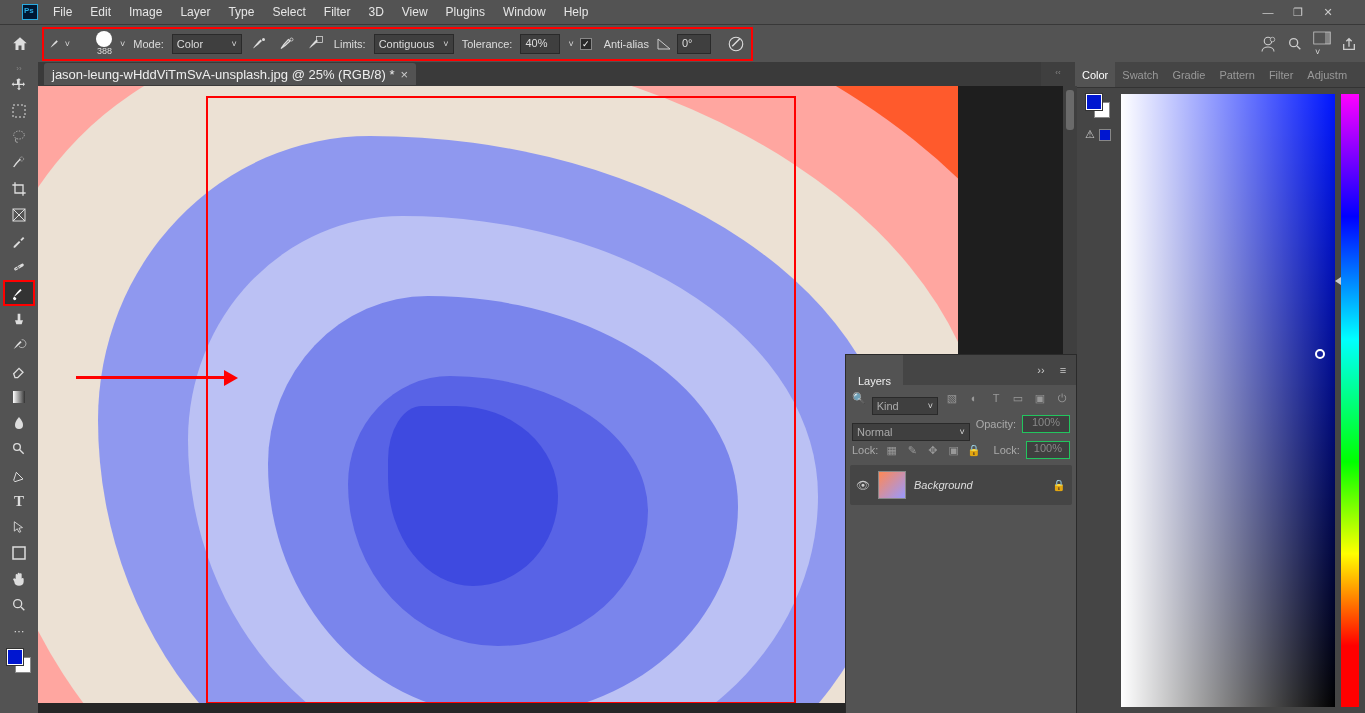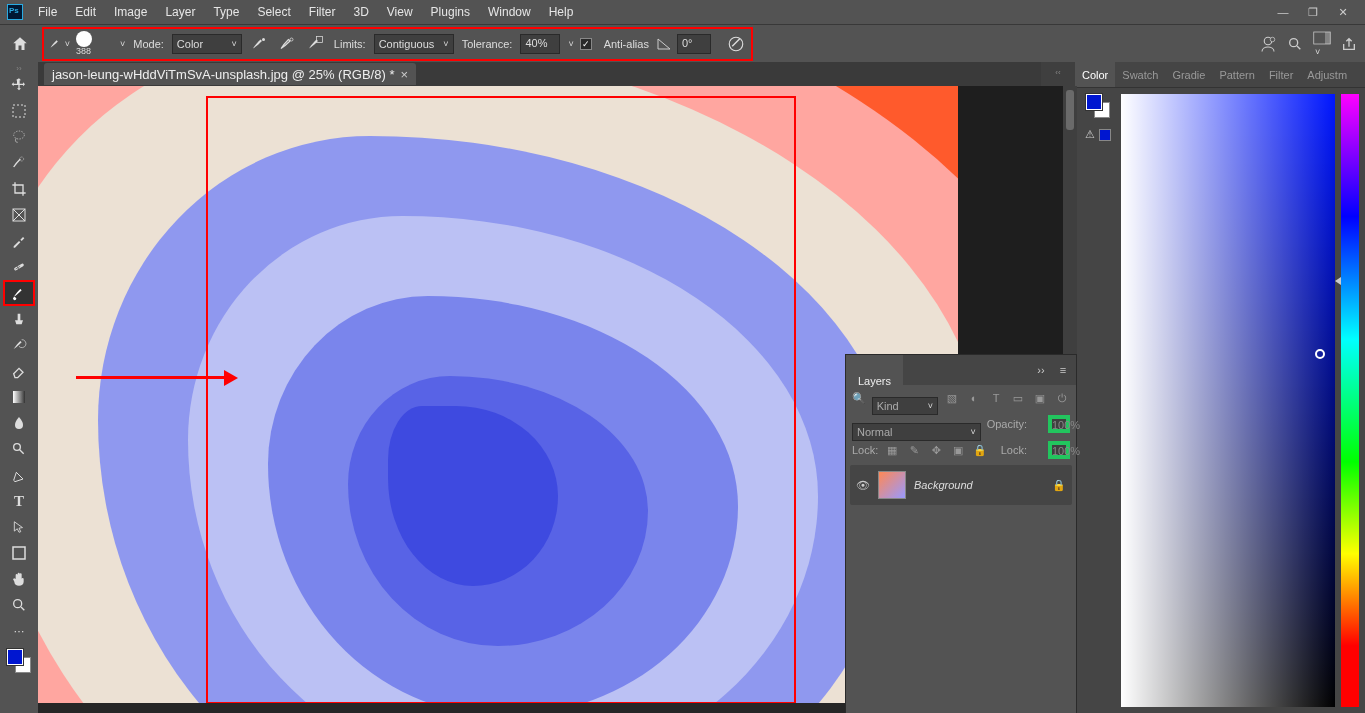--- a/index.html
+++ b/index.html
@@ -1,29 +1,29 @@
 <!DOCTYPE html>
 <html><head>
 <meta charset="utf-8">
 <style>
   * { box-sizing: border-box; margin: 0; padding: 0; }
   body { font-family: "Segoe UI", Tahoma, sans-serif; font-size: 11px; color: #ccc; background: #323232; overflow: hidden; width: 1365px; height: 713px; }
-  .menubar { height: 24px; background: #535353; display: flex; align-items: center; padding: 0 5px; gap: 0; }
+  .menubar { height: 24px; background: #535353; display: flex; align-items: center; padding: 0 20px; gap: 0; }
   .menubar .ps-icon { width: 16px; height: 16px; background: #001833; border: 1px solid #29abe2; margin: 0 6px 0 2px; position: relative; }
   .menubar .ps-icon::after { content: "Ps"; position: absolute; font-size: 8px; font-weight: bold; color:#29abe2; left:1px; top:1px; }
   .menu-item { padding: 0 9px; height: 24px; line-height: 24px; color:#e6e6e6; font-size:12px; cursor: pointer; }
   .win-controls { margin-left:auto; display:flex; gap: 12px; align-items:center; padding-right:8px; }
   .win-btn { width:18px; height:18px; display:flex; justify-content:center; align-items:center; color:#ccc; }
   .optbar { height: 38px; background: #535353; border-top:1px solid #383838; display:flex; align-items:center; padding-left:6px; gap:4px; position:relative; }
   .home-btn { width:28px; height:28px; display:flex; align-items:center; justify-content:center; }
   .optbar-inner { display:flex; align-items:center; gap:6px; border:2px solid red; height:34px; padding:0 4px; margin-left:4px; }
   .optlabel { color:#ddd; font-size:11px; margin:0 2px; }
   .opt-input { background:#3f3f3f; border:1px solid #2a2a2a; color:#ddd; font-size:11px; padding:2px 4px; height:20px; }
   .opt-select { width:64px; }
-  .brush-chip { width:36px; height:28px; position:relative; display:flex; flex-direction:column; align-items:flex-start; justify-content:center; gap:0; }
+  .brush-chip { width:36px; height:28px; position:relative; display:flex; flex-direction:column; align-items:flex-end; justify-content:center; gap:0; }
   .brush-dot { width:16px; height:16px; border-radius:50%; background:#fff; }
   .brush-size { font-size:9px; color:#ddd; line-height:9px; }
   .chev { font-size:9px; color:#ddd; margin-left:2px; }
   .sampling-btn { width:22px; height:22px; display:flex; align-items:center; justify-content:center; }
   .checkbox { width:12px; height:12px; border:1px solid #888; background:#2a2a2a; display:inline-flex; align-items:center; justify-content:center; margin-right:4px; }
   .checkbox.checked::after { content:"✓"; font-size:9px; color:#fff; }
   .right-opts { margin-left:auto; display:flex; gap:10px; align-items:center; padding-right:8px;}
   .body-area { display:flex; height: calc(713px - 24px - 38px); }
   .toolbox { width:38px; background:#535353; display:flex; flex-direction:column; align-items:center; padding-top:2px; gap:0; }
   .toolbox .grip { width:24px; height:8px; display:flex; justify-content:center; color:#888; font-size:8px; }
@@ -40,21 +40,21 @@
   .redline-canvas { position:absolute; border:2px solid red; left:168px; top:10px; width:590px; height:608px; pointer-events:none;}
   
   .layers-panel { position:absolute; left:807px; top:268px; width:232px; height:444px; background:#535353; border:1px solid #2a2a2a; display:flex; flex-direction:column; font-size:11px;}
   .layers-head { height:30px; display:flex; align-items:center; background:#454545;}
   .layers-head .tab { padding:11px 12px; height:30px; line-height:30px; color:#eee; background:#535353;}
   .layers-head .spacer{flex:1;}
   .layers-head .menu-icn{width:18px; display:flex; justify-content:center; color:#ccc; margin-right:4px;}
   .layers-row { height:26px; display:flex; align-items:center; gap:6px; padding:0 6px; color:#aaa;}
   .layers-row .sel { background:#3f3f3f; border:1px solid #2a2a2a; height:18px; padding:0 4px; flex:1; display:flex; align-items:center; justify-content:space-between;margin-top:15px;}
   .layers-row .mini{ width:16px; height:16px; display:flex; align-items:center; justify-content:center; color:#999;}
-  .layers-row .num{ background:#3f3f3f; border:4px solid #22c55e; width:22px; height:18px; text-align:center; color:#888;margin-left:15px;}
+  .layers-row .num{ background:#3f3f3f; border:1px solid #22c55e; width:48px; height:18px; text-align:center; color:#888;}
   .layer-item{ height:40px; background:#454545; display:flex; align-items:center; gap:8px; padding:0 6px; margin:2px 4px; border-radius:2px;}
   .layer-item .eye{width:14px;color:#ccc;}
   .layer-thumb{width:28px;height:28px;border:1px solid #888; background:linear-gradient(135deg,#f85,#99f);}
   .layer-name{font-style:italic;color:#ddd;}
   .layer-lock{margin-left:auto;color:#aaa;}
   
   .dock-strip { width:34px; background:#3f3f3f; display:flex; flex-direction:column; align-items:center; padding-top:6px; gap:6px;}
   .dock-strip .grip{font-size:8px;color:#888;}
   .dock-btn{width:28px;height:28px;display:flex;align-items:center;justify-content:center;color:#ccc;}
   .hline{height:1px;width:24px;background:#555;margin:4px 0;}

